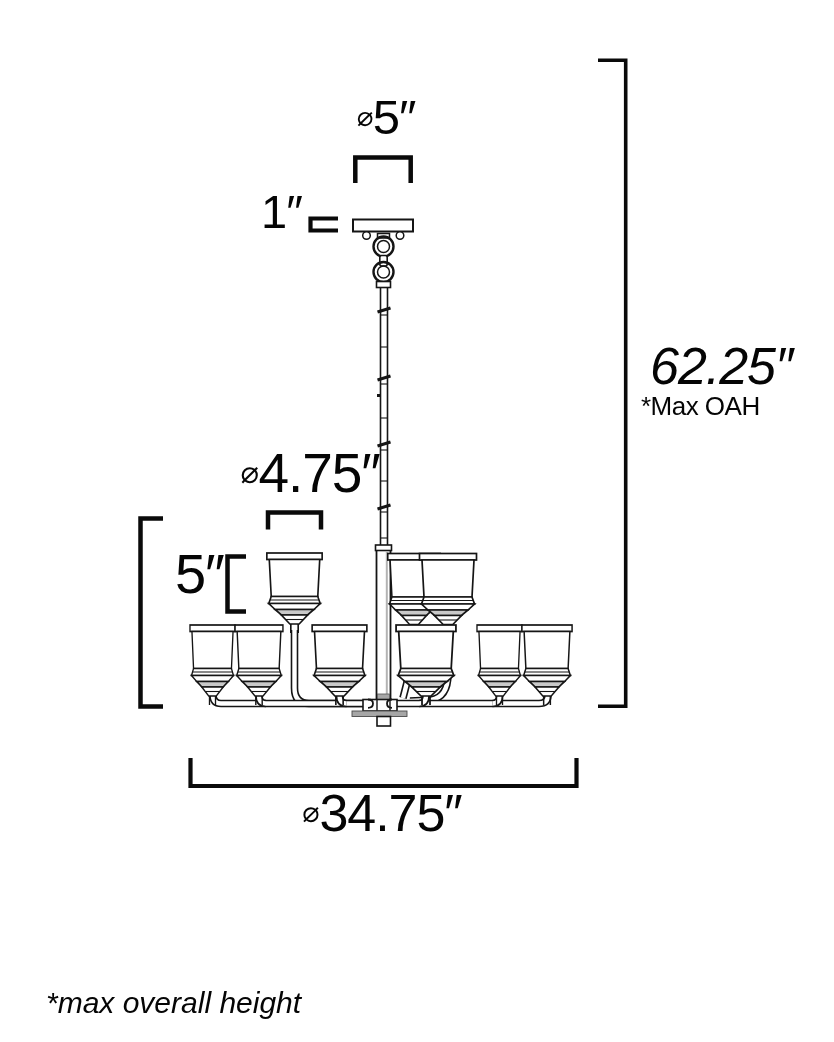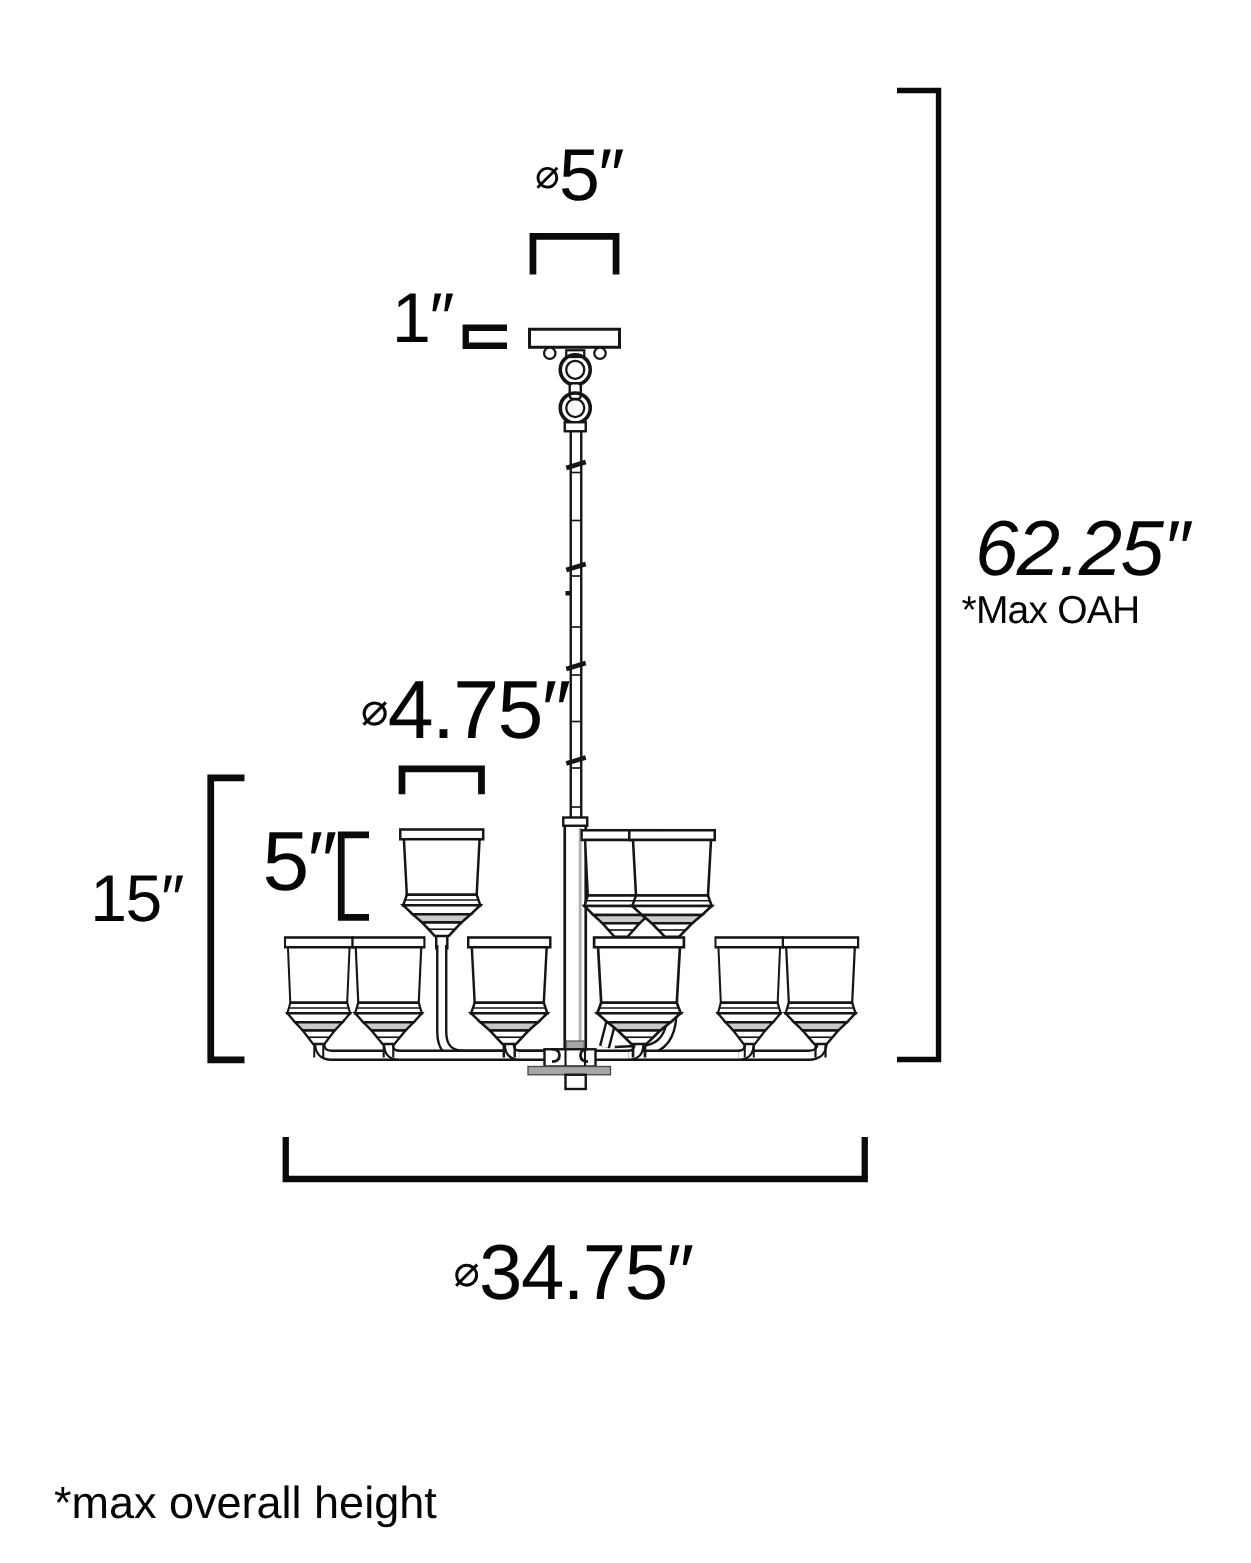--- a/index.html
+++ b/index.html
@@ -171,25 +171,22 @@
   </div>
 
   <div class="lbl center" style="left:220px;top:446px;width:180px;font-size:55px;">
     <span class="dia">⌀</span><span>4.75″</span>
   </div>
 
   <div class="lbl" style="left:175px;top:546px;font-size:56px;">
     <span>5″</span>
   </div>
 
-  <div class="lbl right" style="left:34px;top:578px;width:88px;font-size:44px;">
-    <span>15″</span>
-  </div>
 
-  <div class="lbl center" style="left:282px;top:787px;width:200px;font-size:52px;margin-top:36px;">
+  <div class="lbl center" style="left:282px;top:787px;width:200px;font-size:52px;">
     <span class="dia">⌀</span><span>34.75″</span>
   </div>
 
-  <div class="lbl" style="left:36px;top:988px;font-size:30px;letter-spacing:0;">
+  <div class="lbl" style="left:46px;top:988px;font-size:30px;letter-spacing:0;font-style:italic;">
     <span>*max overall height</span>
   </div>
 
 </div>
 
 </body></html>

